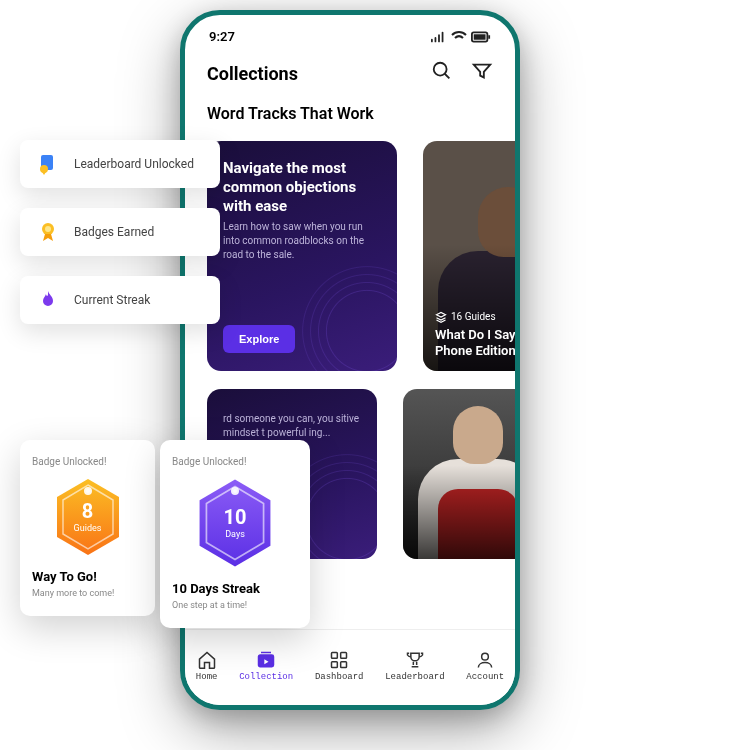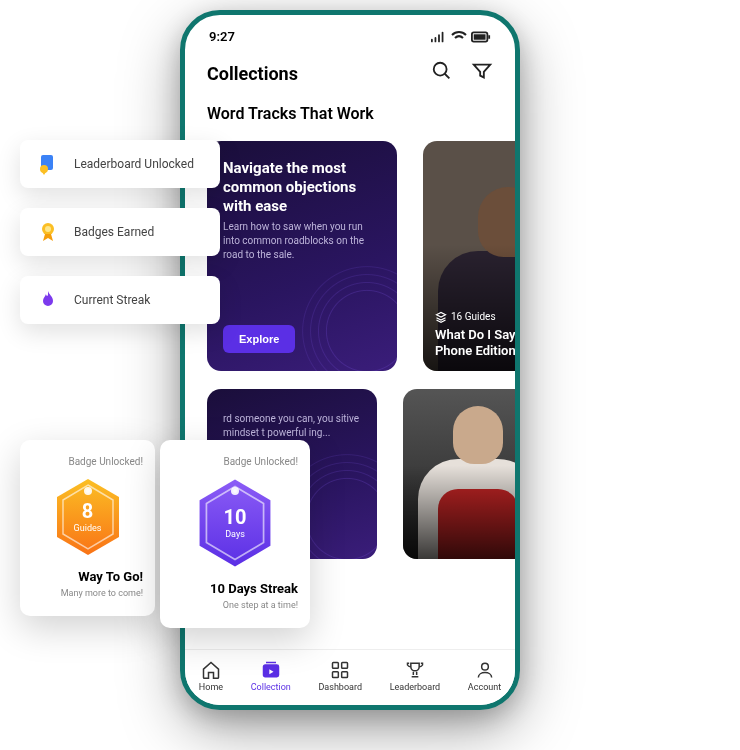--- a/index.html
+++ b/index.html
@@ -127,24 +127,25 @@
   .img-card.small .person .head { background:#c9a98c; top:10%; width:50px; height:58px;}
   .img-card.small .person .body { background:#e6e0da; width:120px; height:100px;}
   .img-card.small .jacket {
     position:absolute; left:50%; bottom:0; transform:translateX(-50%);
     width:80px; height:70px; background:#c02424; border-radius:20px 20px 0 0;
   }
 
   
   .tabbar {
     position:absolute; left:0; right:0; bottom:0;
-    height:56px; background:#fff;
+    height:76px; background:#fff;
     border-top:1px solid #eee;
     display:flex; justify-content:space-around; align-items:center;
     padding-bottom:4px;
+    font-family:Liberation Mono, monospace;
   }
   .tab { display:flex; flex-direction:column; align-items:center; gap:2px; font-size:9px; color:#333; cursor:pointer;}
   .tab.active { color:#5b2fe5; }
   .tab svg { width:20px; height:20px; stroke:currentColor; fill:none; stroke-width:1.8;}
   .tab.active svg.fillable { fill:#5b2fe5; stroke:#5b2fe5;}
 
   
   .stat-card {
     position:absolute;
     width:200px; height:48px;
@@ -159,21 +160,21 @@
   .stat-2 { left:20px; top:208px; }
   .stat-3 { left:20px; top:276px; }
 
   
   .badge-card {
     position:absolute;
     width:135px;
     background:#fff; border-radius:10px;
     box-shadow:0 12px 36px rgba(0,0,0,0.18);
     padding:16px 12px 18px;
-    text-align:right;
+    text-align:left;
   }
   .badge-card .top { font-size:10px; color:#888; margin-bottom:10px;}
   .badge-card .name { font-size:13px; font-weight:700; margin-top:12px;}
   .badge-card .sub { font-size:9px; color:#888; margin-top:4px;}
   .badge-1 { left:20px; top:440px; }
   .badge-2 { left:160px; top:440px; width:150px; }
 
   .hex {
     width:70px; height:80px; margin:0 auto;
     position:relative;

